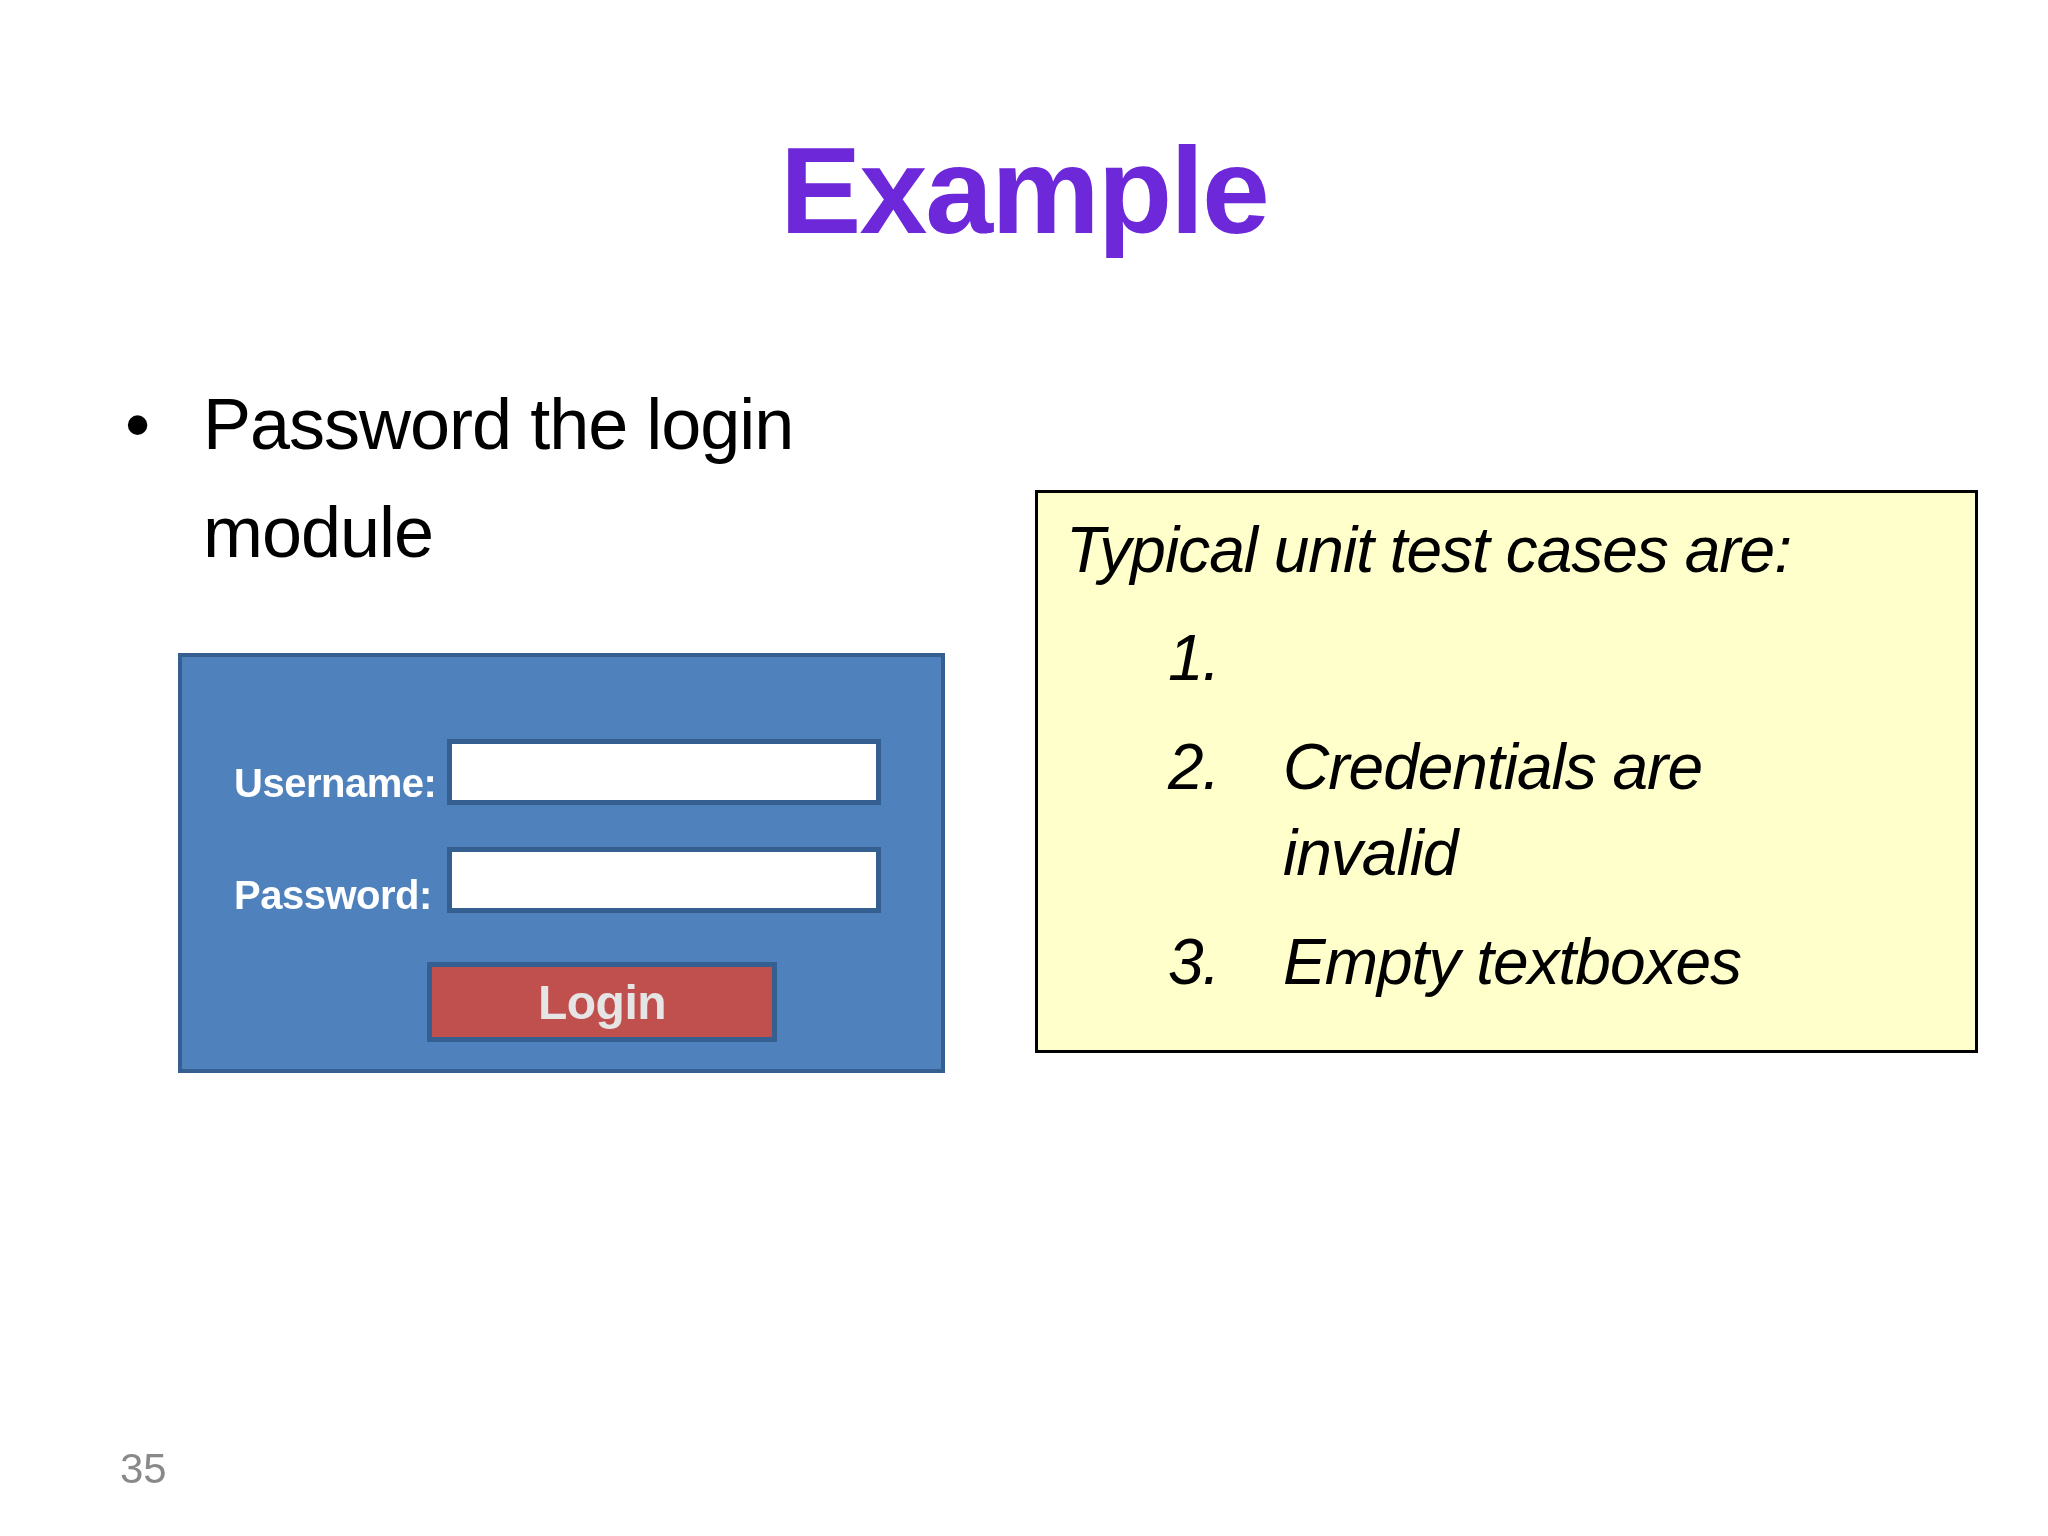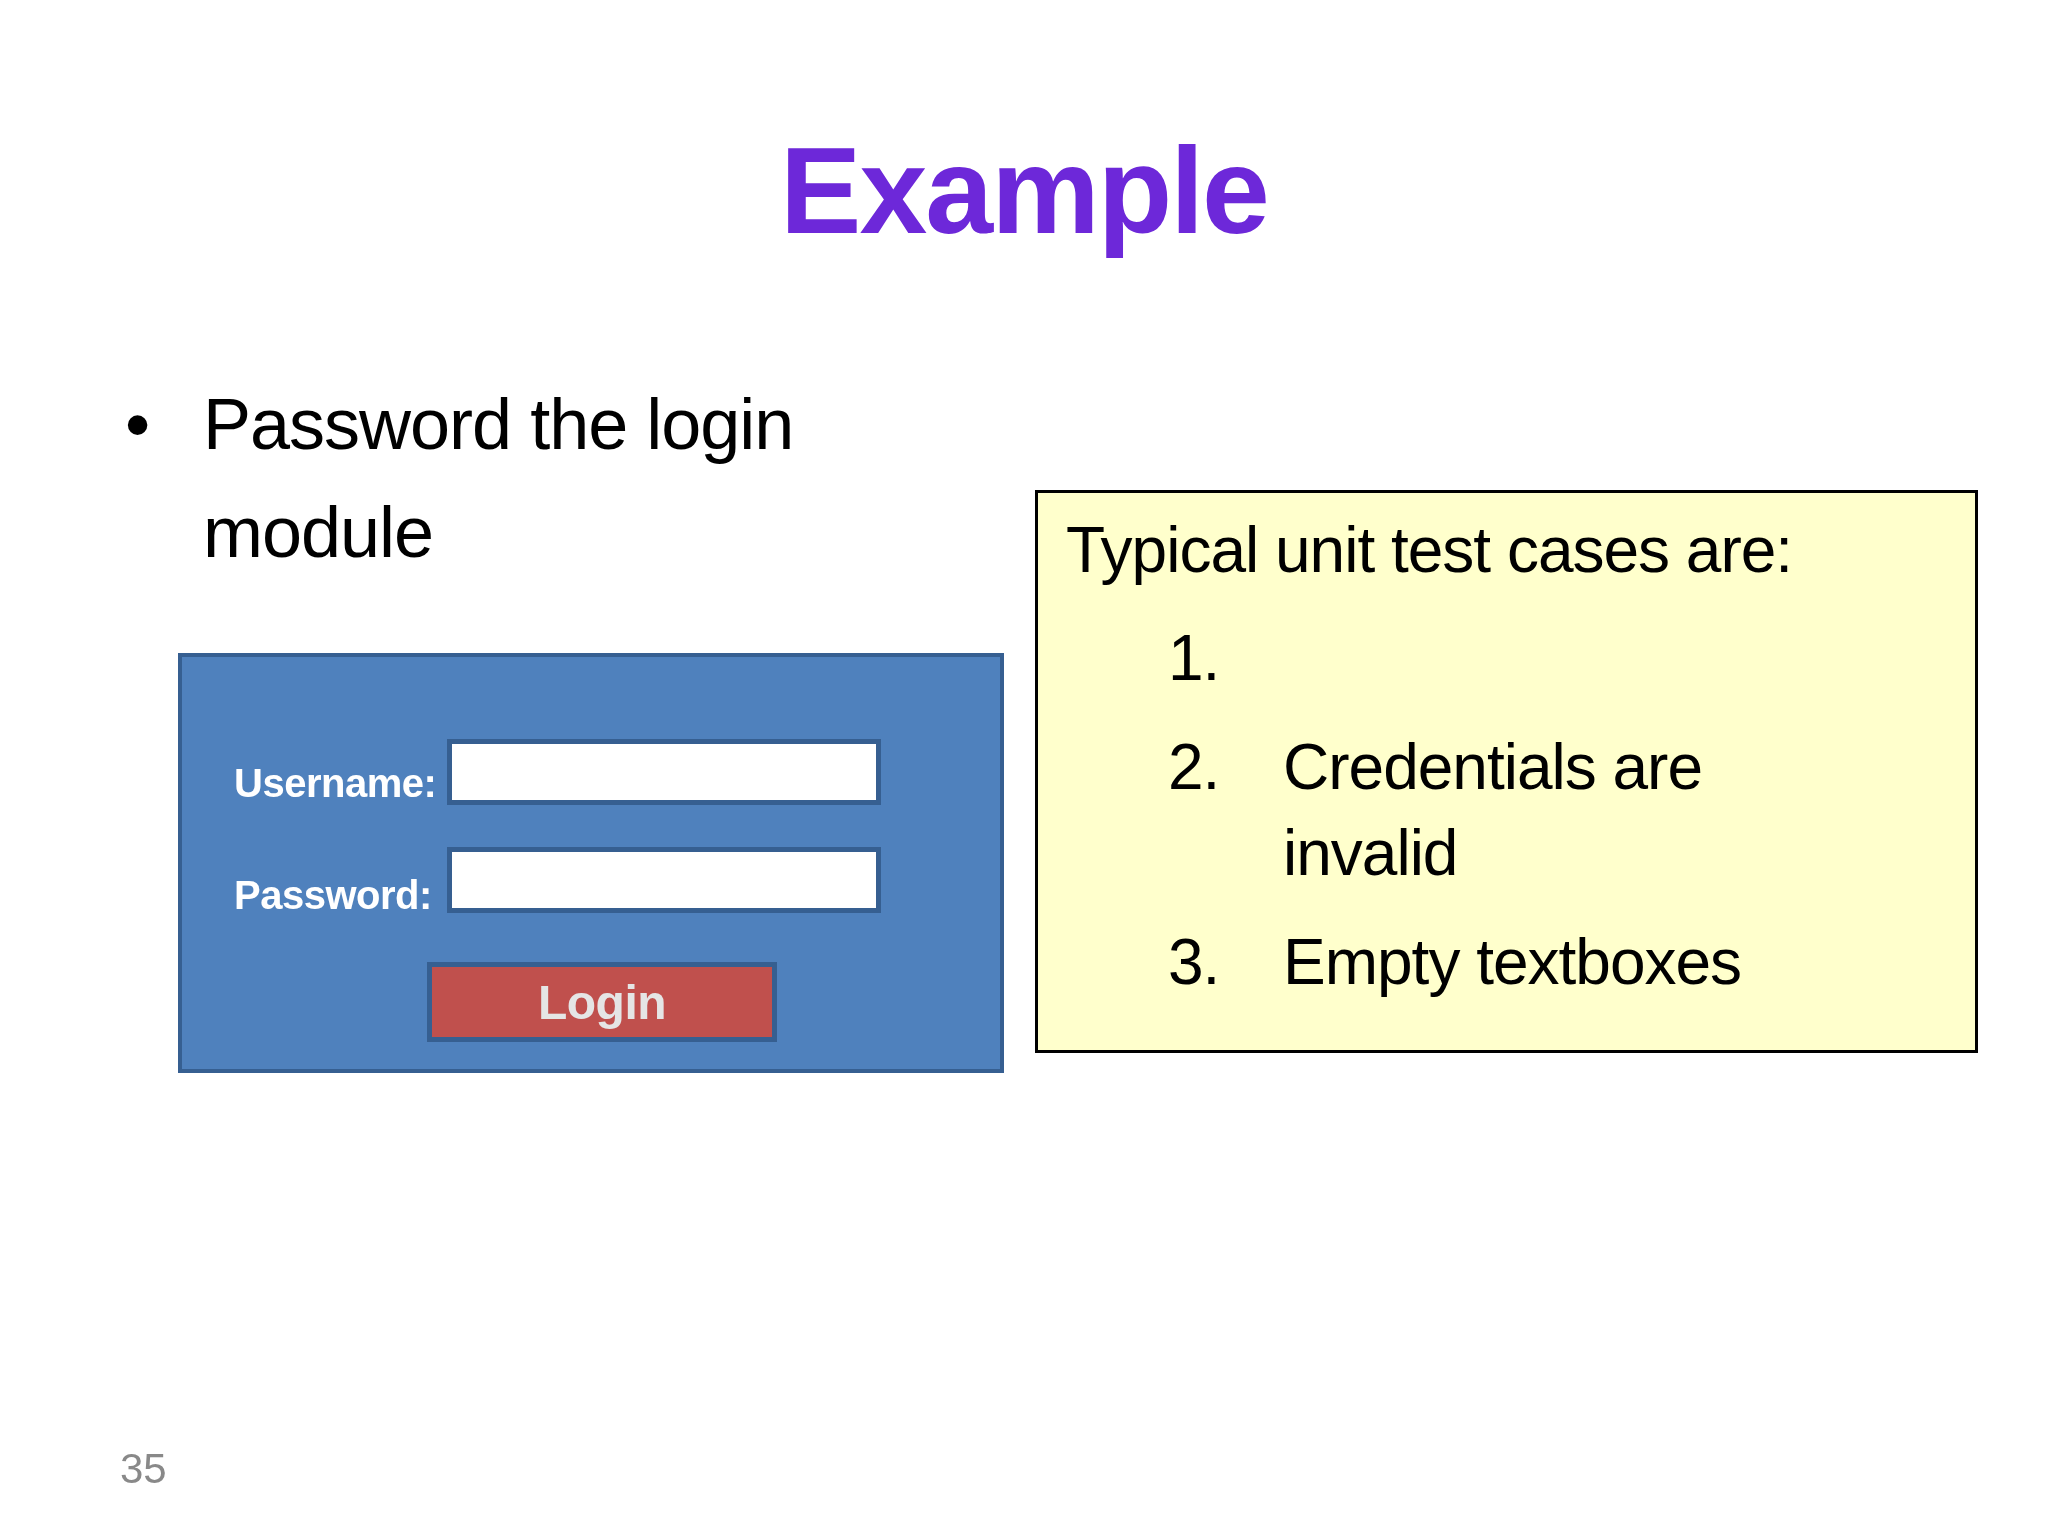--- a/index.html
+++ b/index.html
@@ -30,21 +30,21 @@
     font-size:72px;line-height:108px;
   }
   .bullet-text{
     width:640px;
     font-size:72px;line-height:108px;letter-spacing:-1px;
   }
 
   
   .login-panel{
     position:absolute;left:178px;top:653px;
-    width:826px;height:420px;box-sizing:border-box;
+    width:767px;height:420px;box-sizing:border-box;
     background:var(--panel-fill,#4F81BD);
     border:4px solid var(--panel-border,#365F91);
   }
   .form-label{
     position:absolute;left:52px;
     color:#ffffff;font-weight:700;font-size:40px;letter-spacing:-0.5px;
     white-space:nowrap;
   }
   .label-username{top:104px;}
   .label-password{top:216px;}
@@ -68,20 +68,21 @@
     cursor:pointer;
   }
 
   
   .note-box{
     position:absolute;left:1035px;top:490px;
     width:943px;height:563px;box-sizing:border-box;
     background:var(--note-fill,#FFFFCC);
     border:3px solid var(--note-border,#000000);
     padding:14px 28px;
+    font-style:italic;
   }
   .note-heading{
     font-size:64px;line-height:1.35;letter-spacing:-1px;
   }
   .note-list{
     list-style:none;margin:22px 0 0 0;padding:0;
   }
   .note-item{
     display:flex;align-items:flex-start;
     padding-left:102px;

